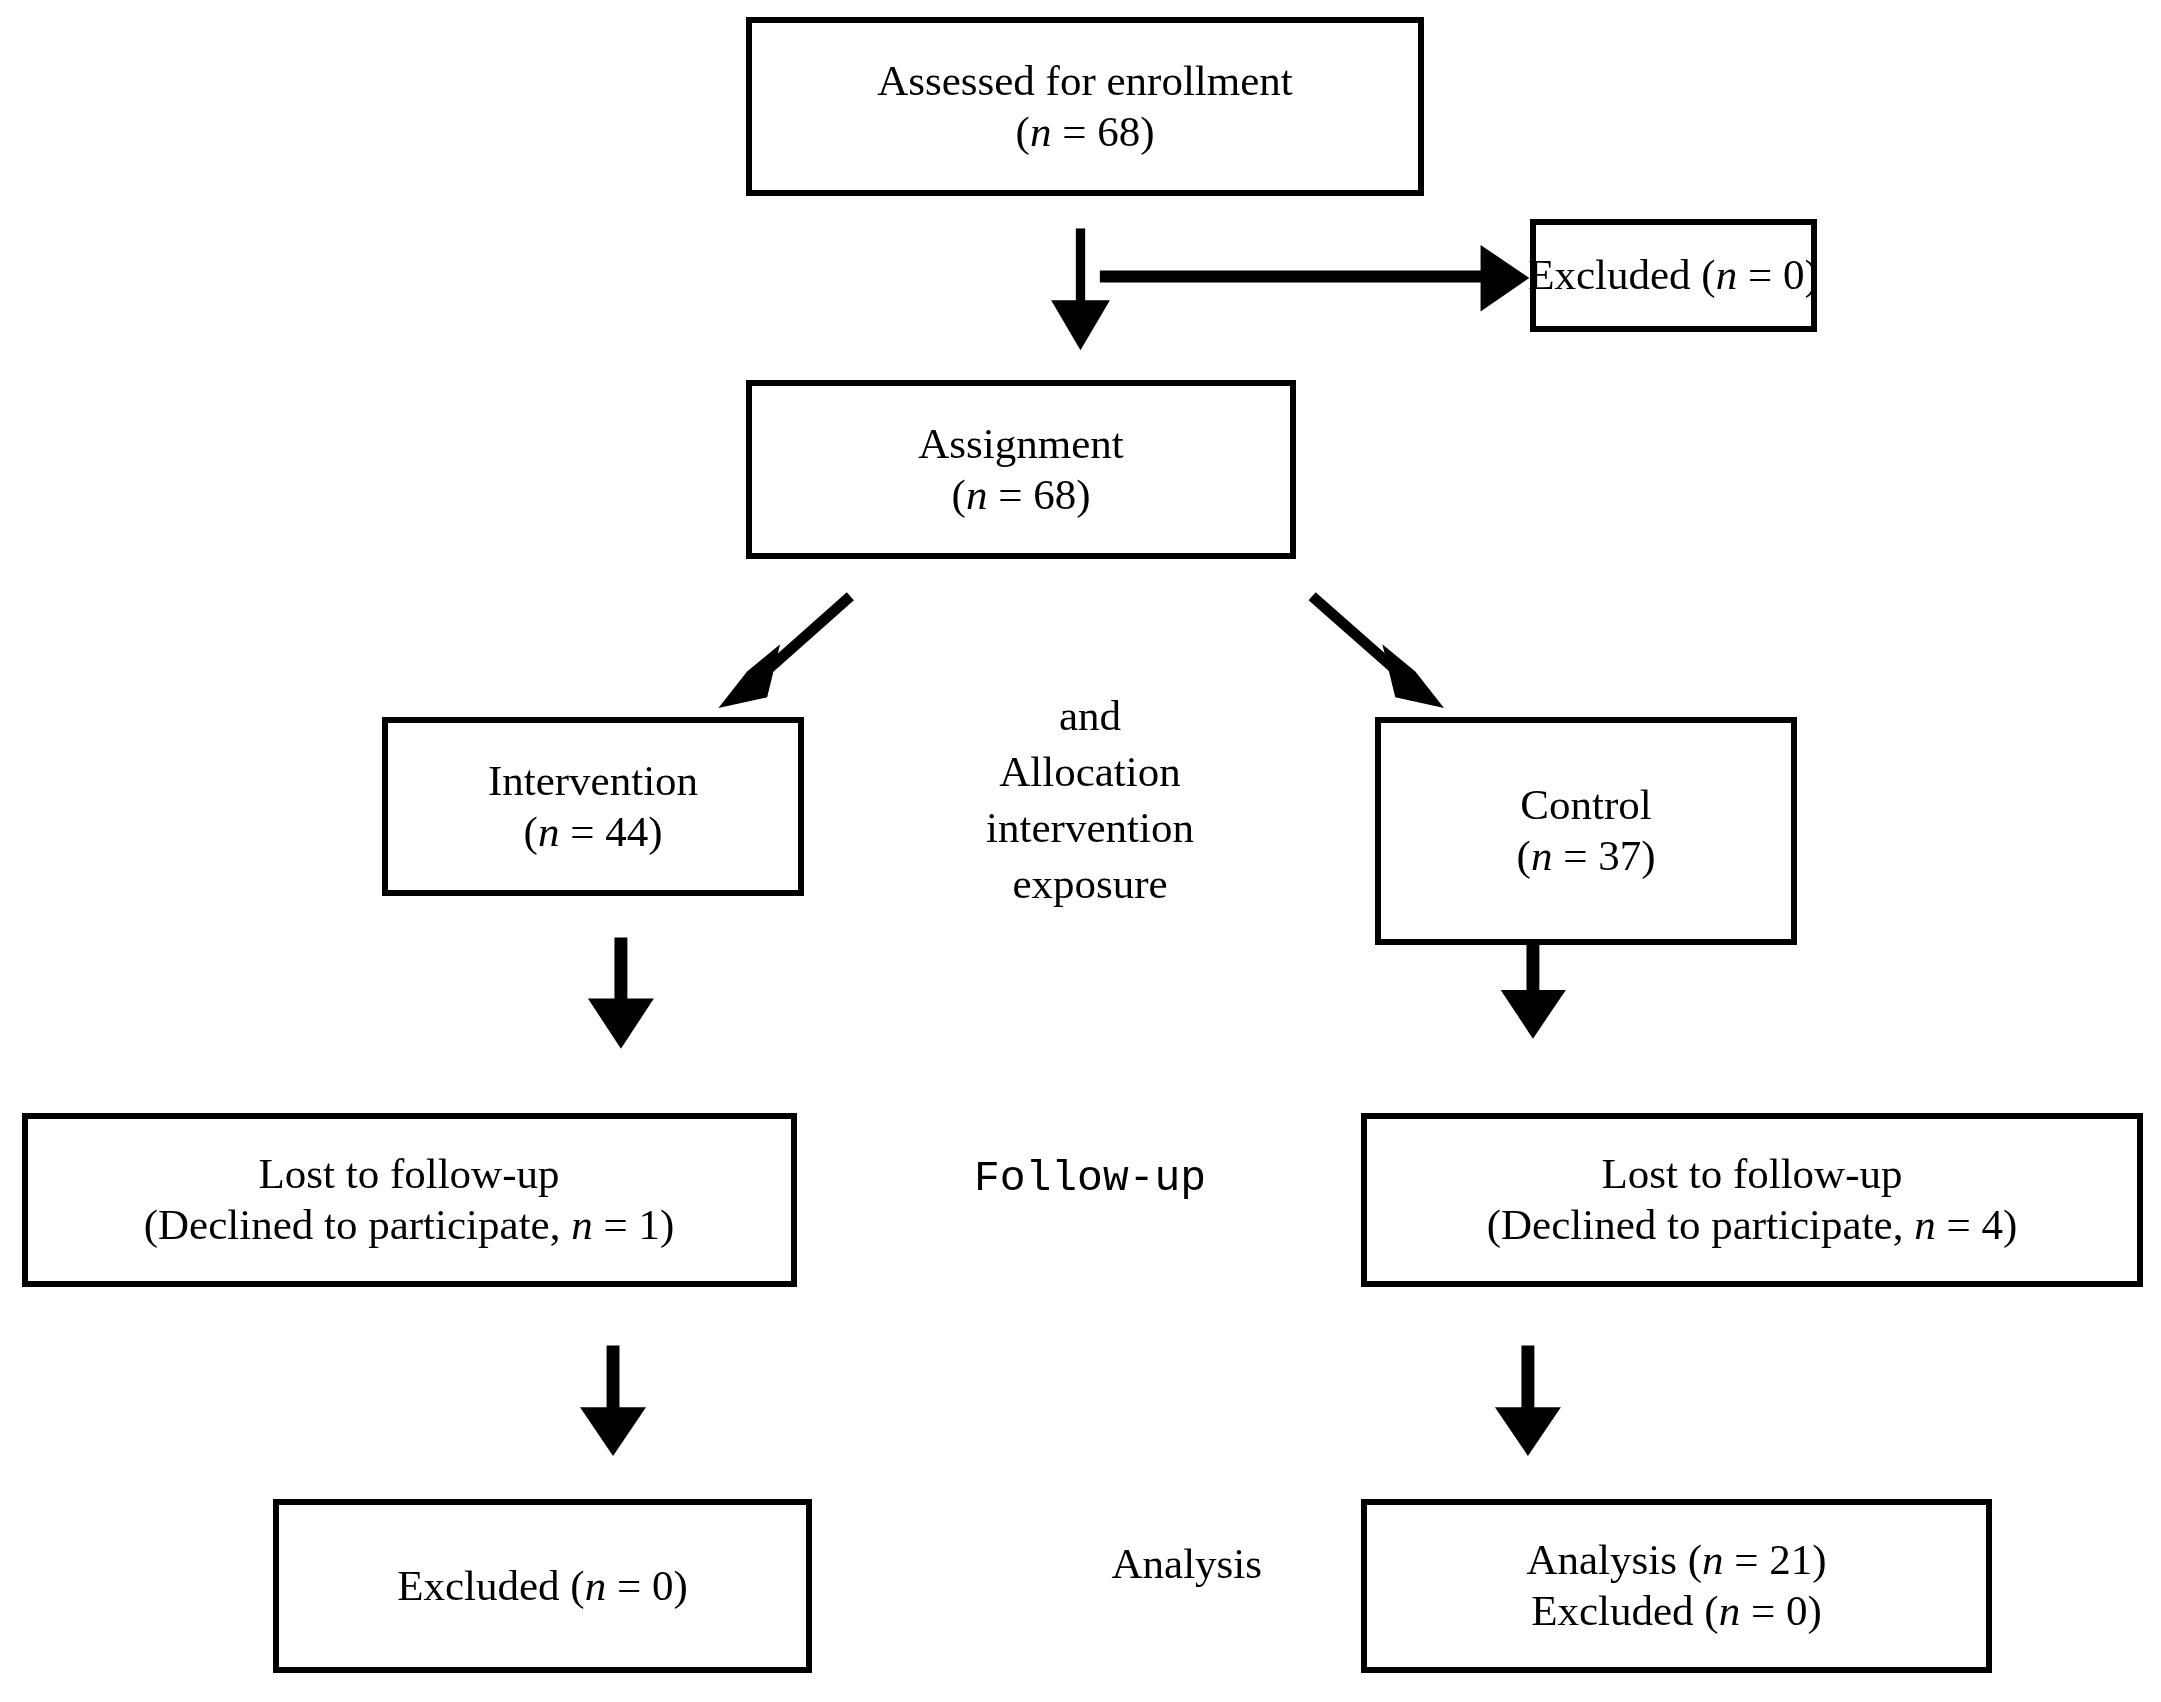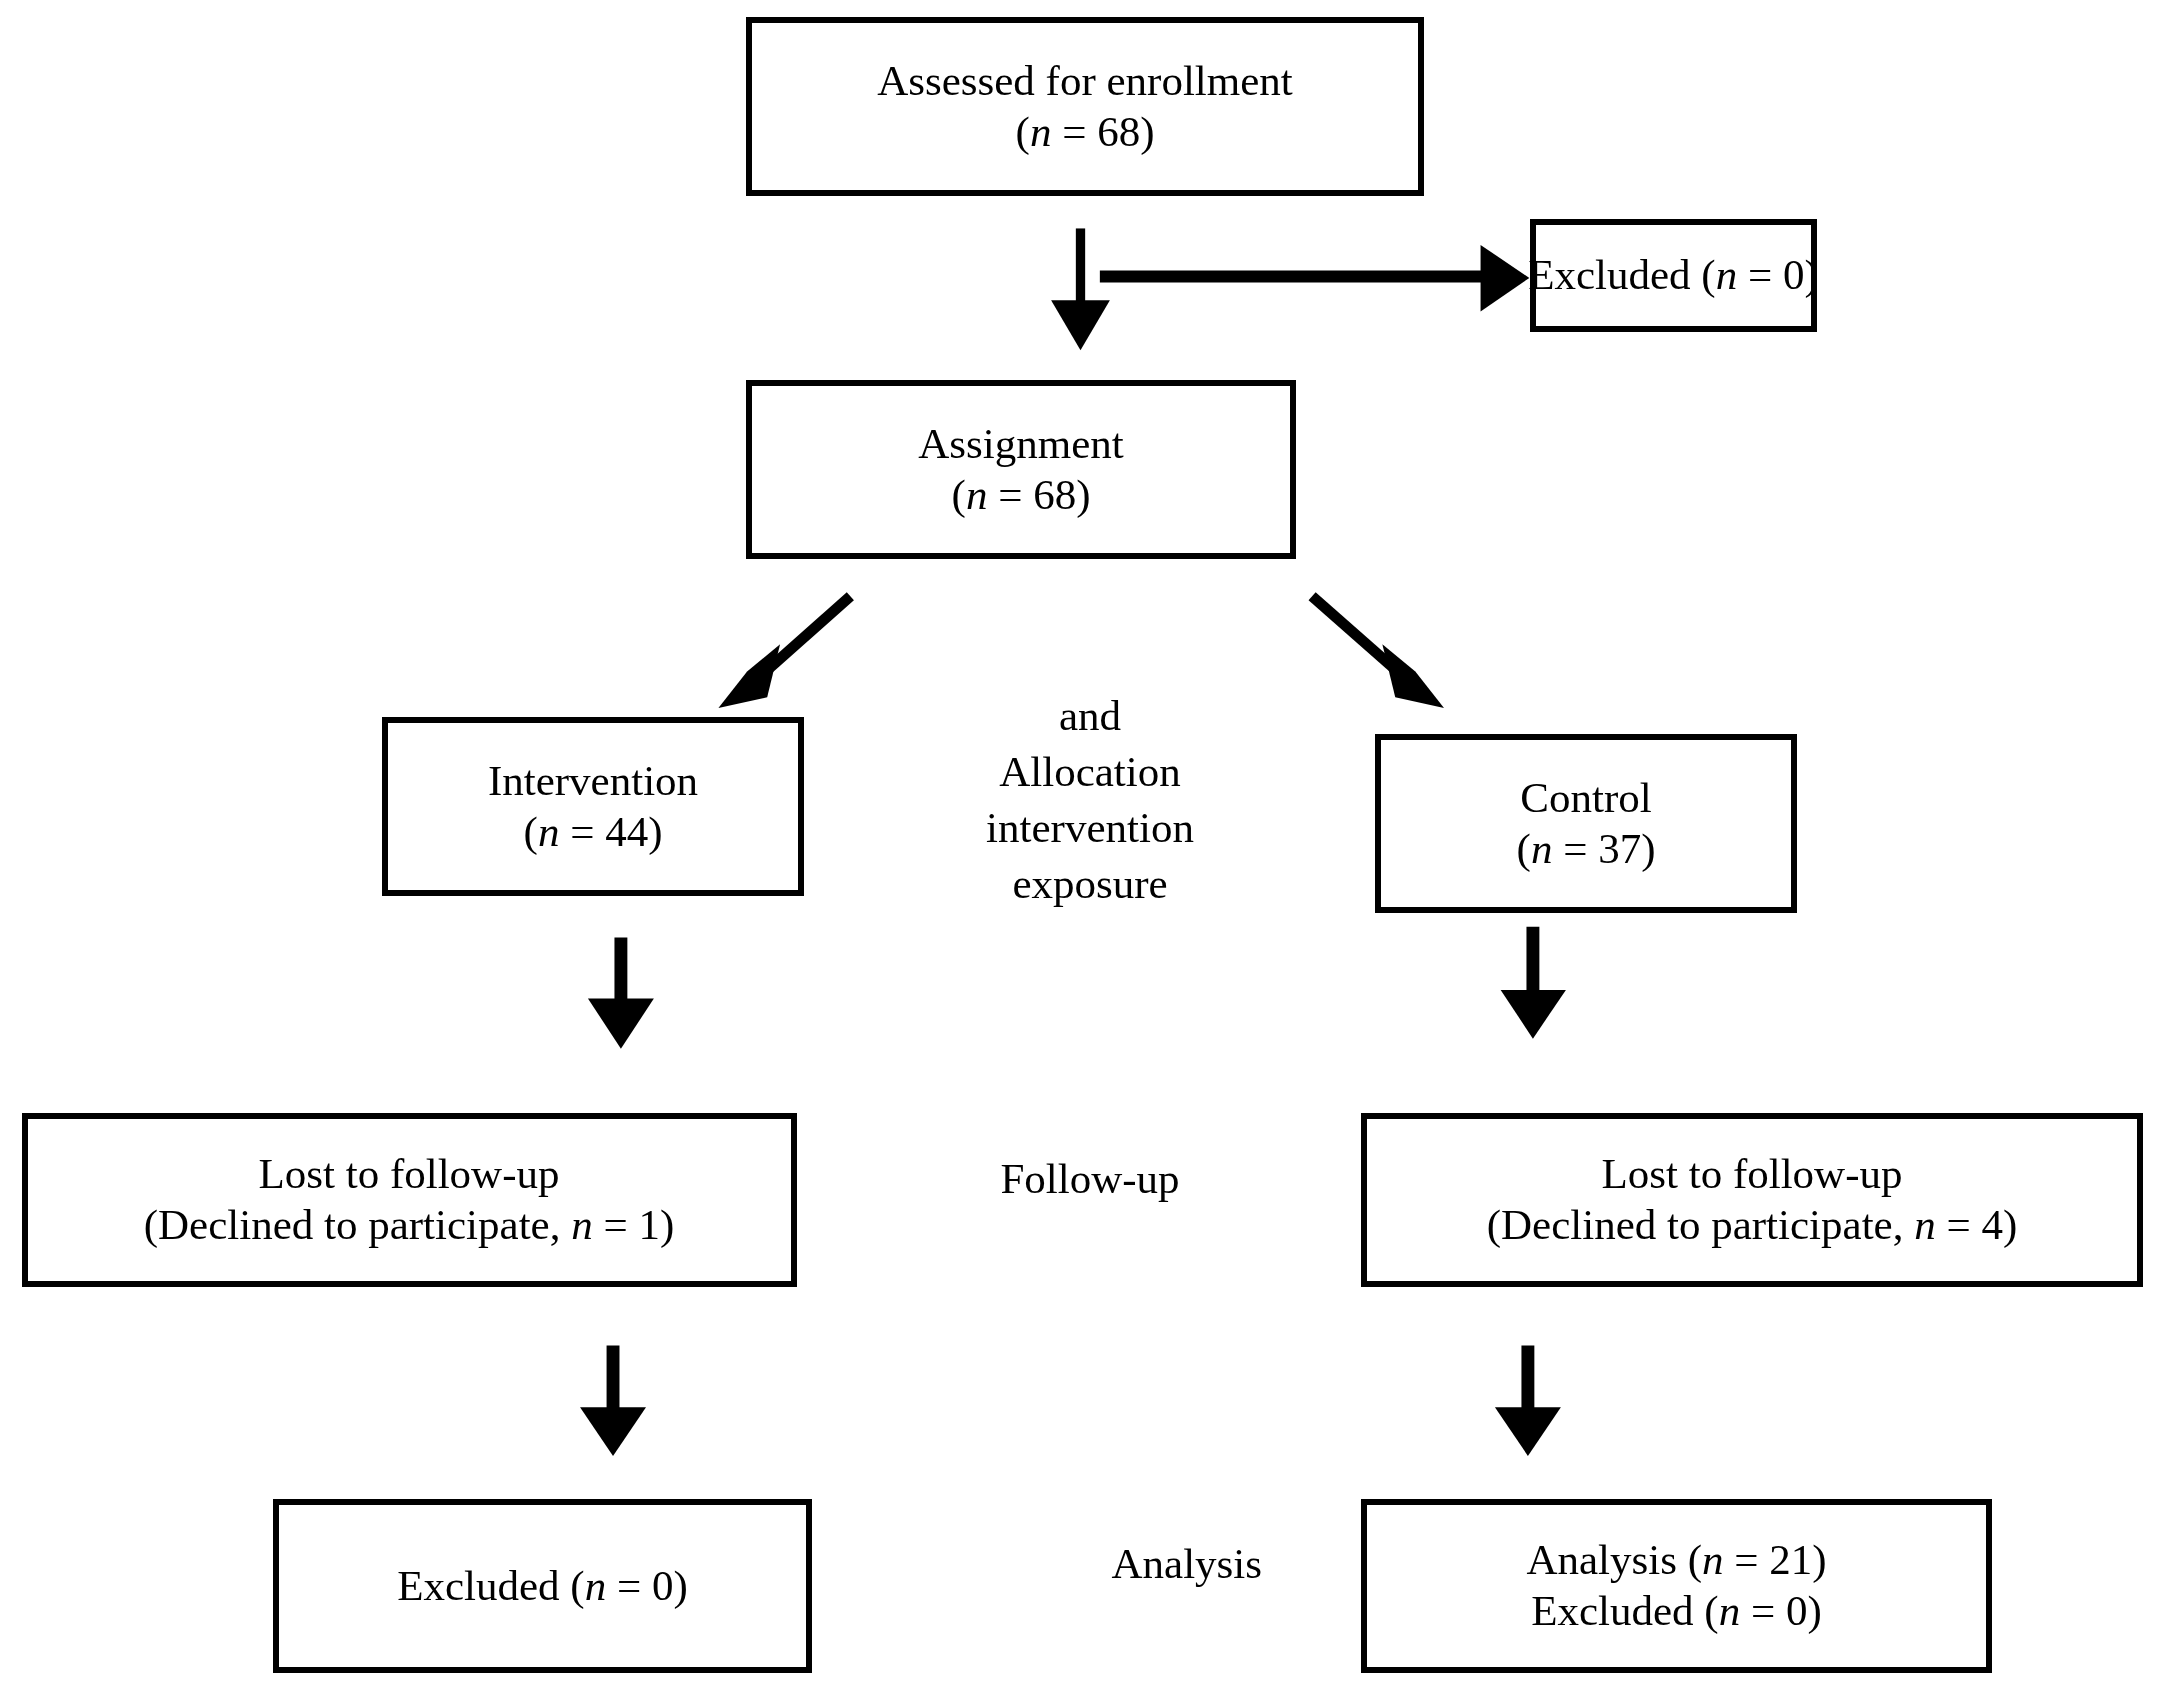--- a/index.html
+++ b/index.html
@@ -126,26 +126,26 @@
     <span class="line">Allocation</span>
     <span class="line">intervention</span>
     <span class="line">exposure</span>
   </div>
 
   <div class="flow-box" style="left:382px; top:717px; width:422px; height:179px;">
     <span class="line">Intervention</span>
     <span class="line"><span>(</span><span class="ital">n</span><span> = 44)</span></span>
   </div>
 
-  <div class="flow-box" style="left:1375px; top:734px; width:422px; height:179px;">
+  <div class="flow-box" style="left:1375px; top:717px; width:422px; height:228px;">
     <span class="line">Control</span>
     <span class="line"><span>(</span><span class="ital">n</span><span> = 37)</span></span>
   </div>
 
-  <div class="stage-label" style="left:918px; top:1151px; width:344px;">
+  <div class="stage-label" style="left:918px; top:1151px; width:344px;font-family:Liberation Mono, monospace;">
     <span class="line">Follow-up</span>
   </div>
 
   <div class="flow-box" style="left:21.5px; top:1113px; width:775px; height:174px;">
     <span class="line">Lost to follow-up</span>
     <span class="line"><span>(Declined to participate, </span><span class="ital">n</span><span> = 1)</span></span>
   </div>
 
   <div class="flow-box" style="left:1361px; top:1113px; width:782px; height:174px;">
     <span class="line">Lost to follow-up</span>

